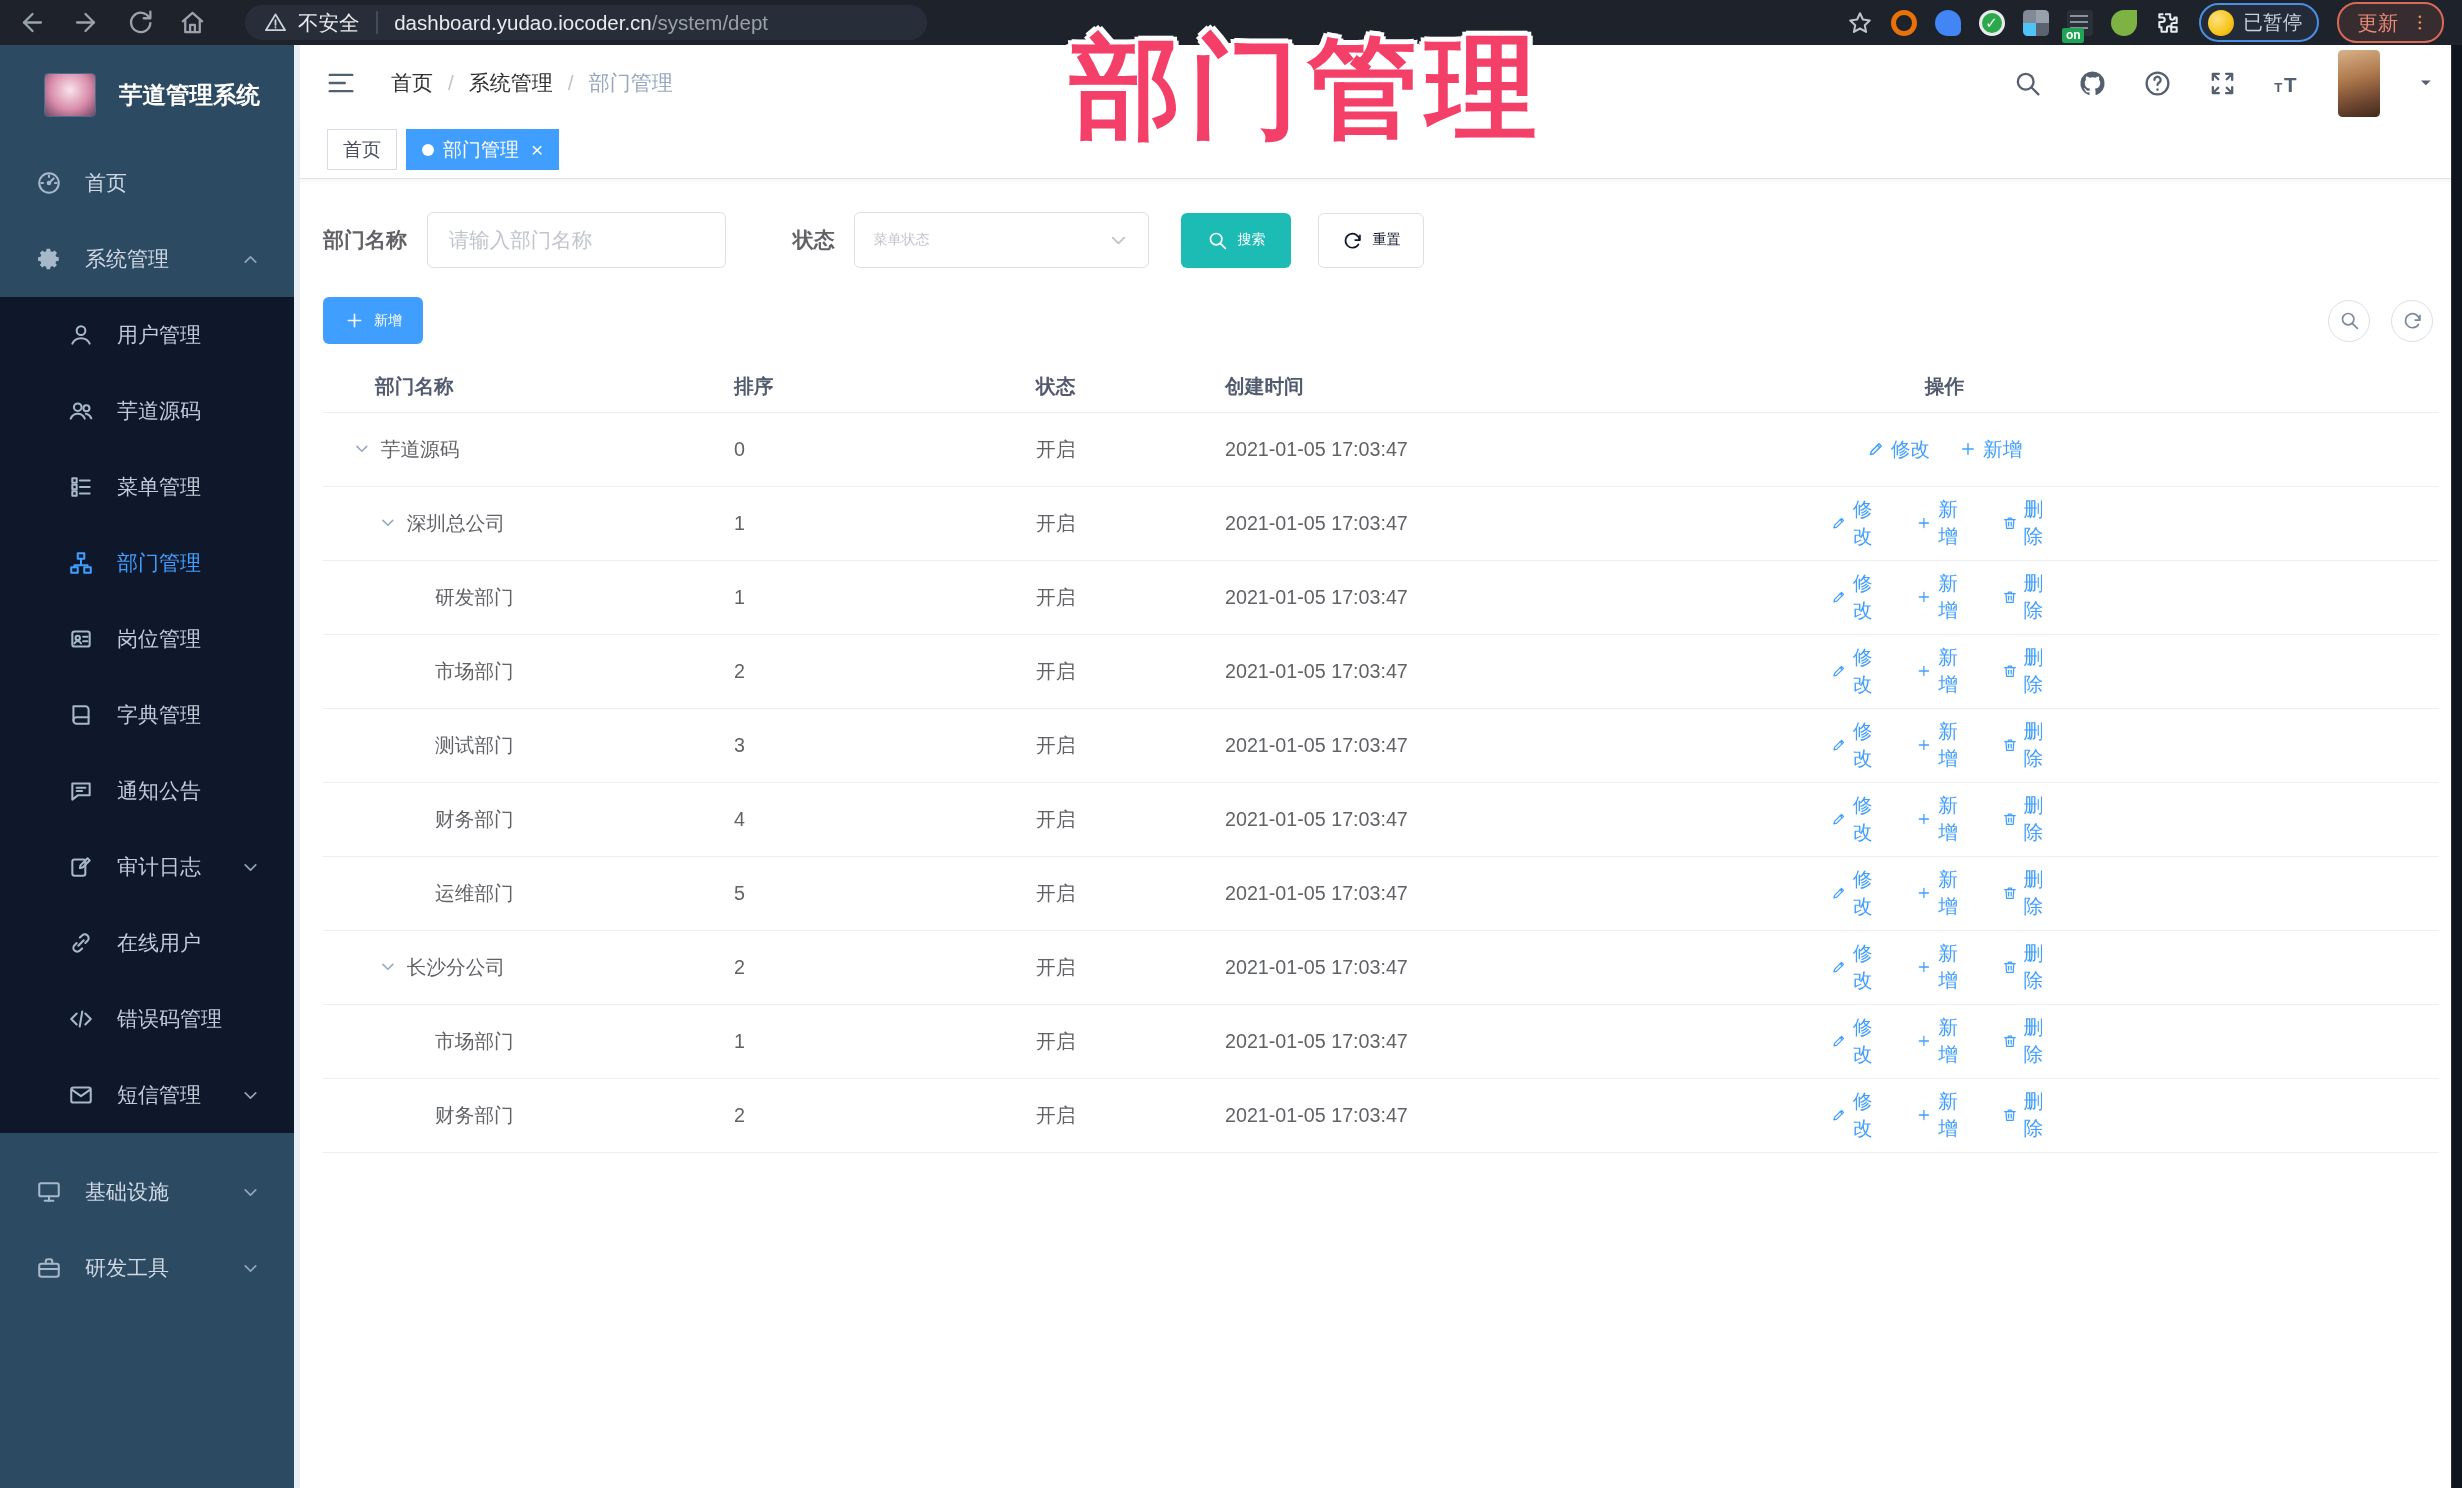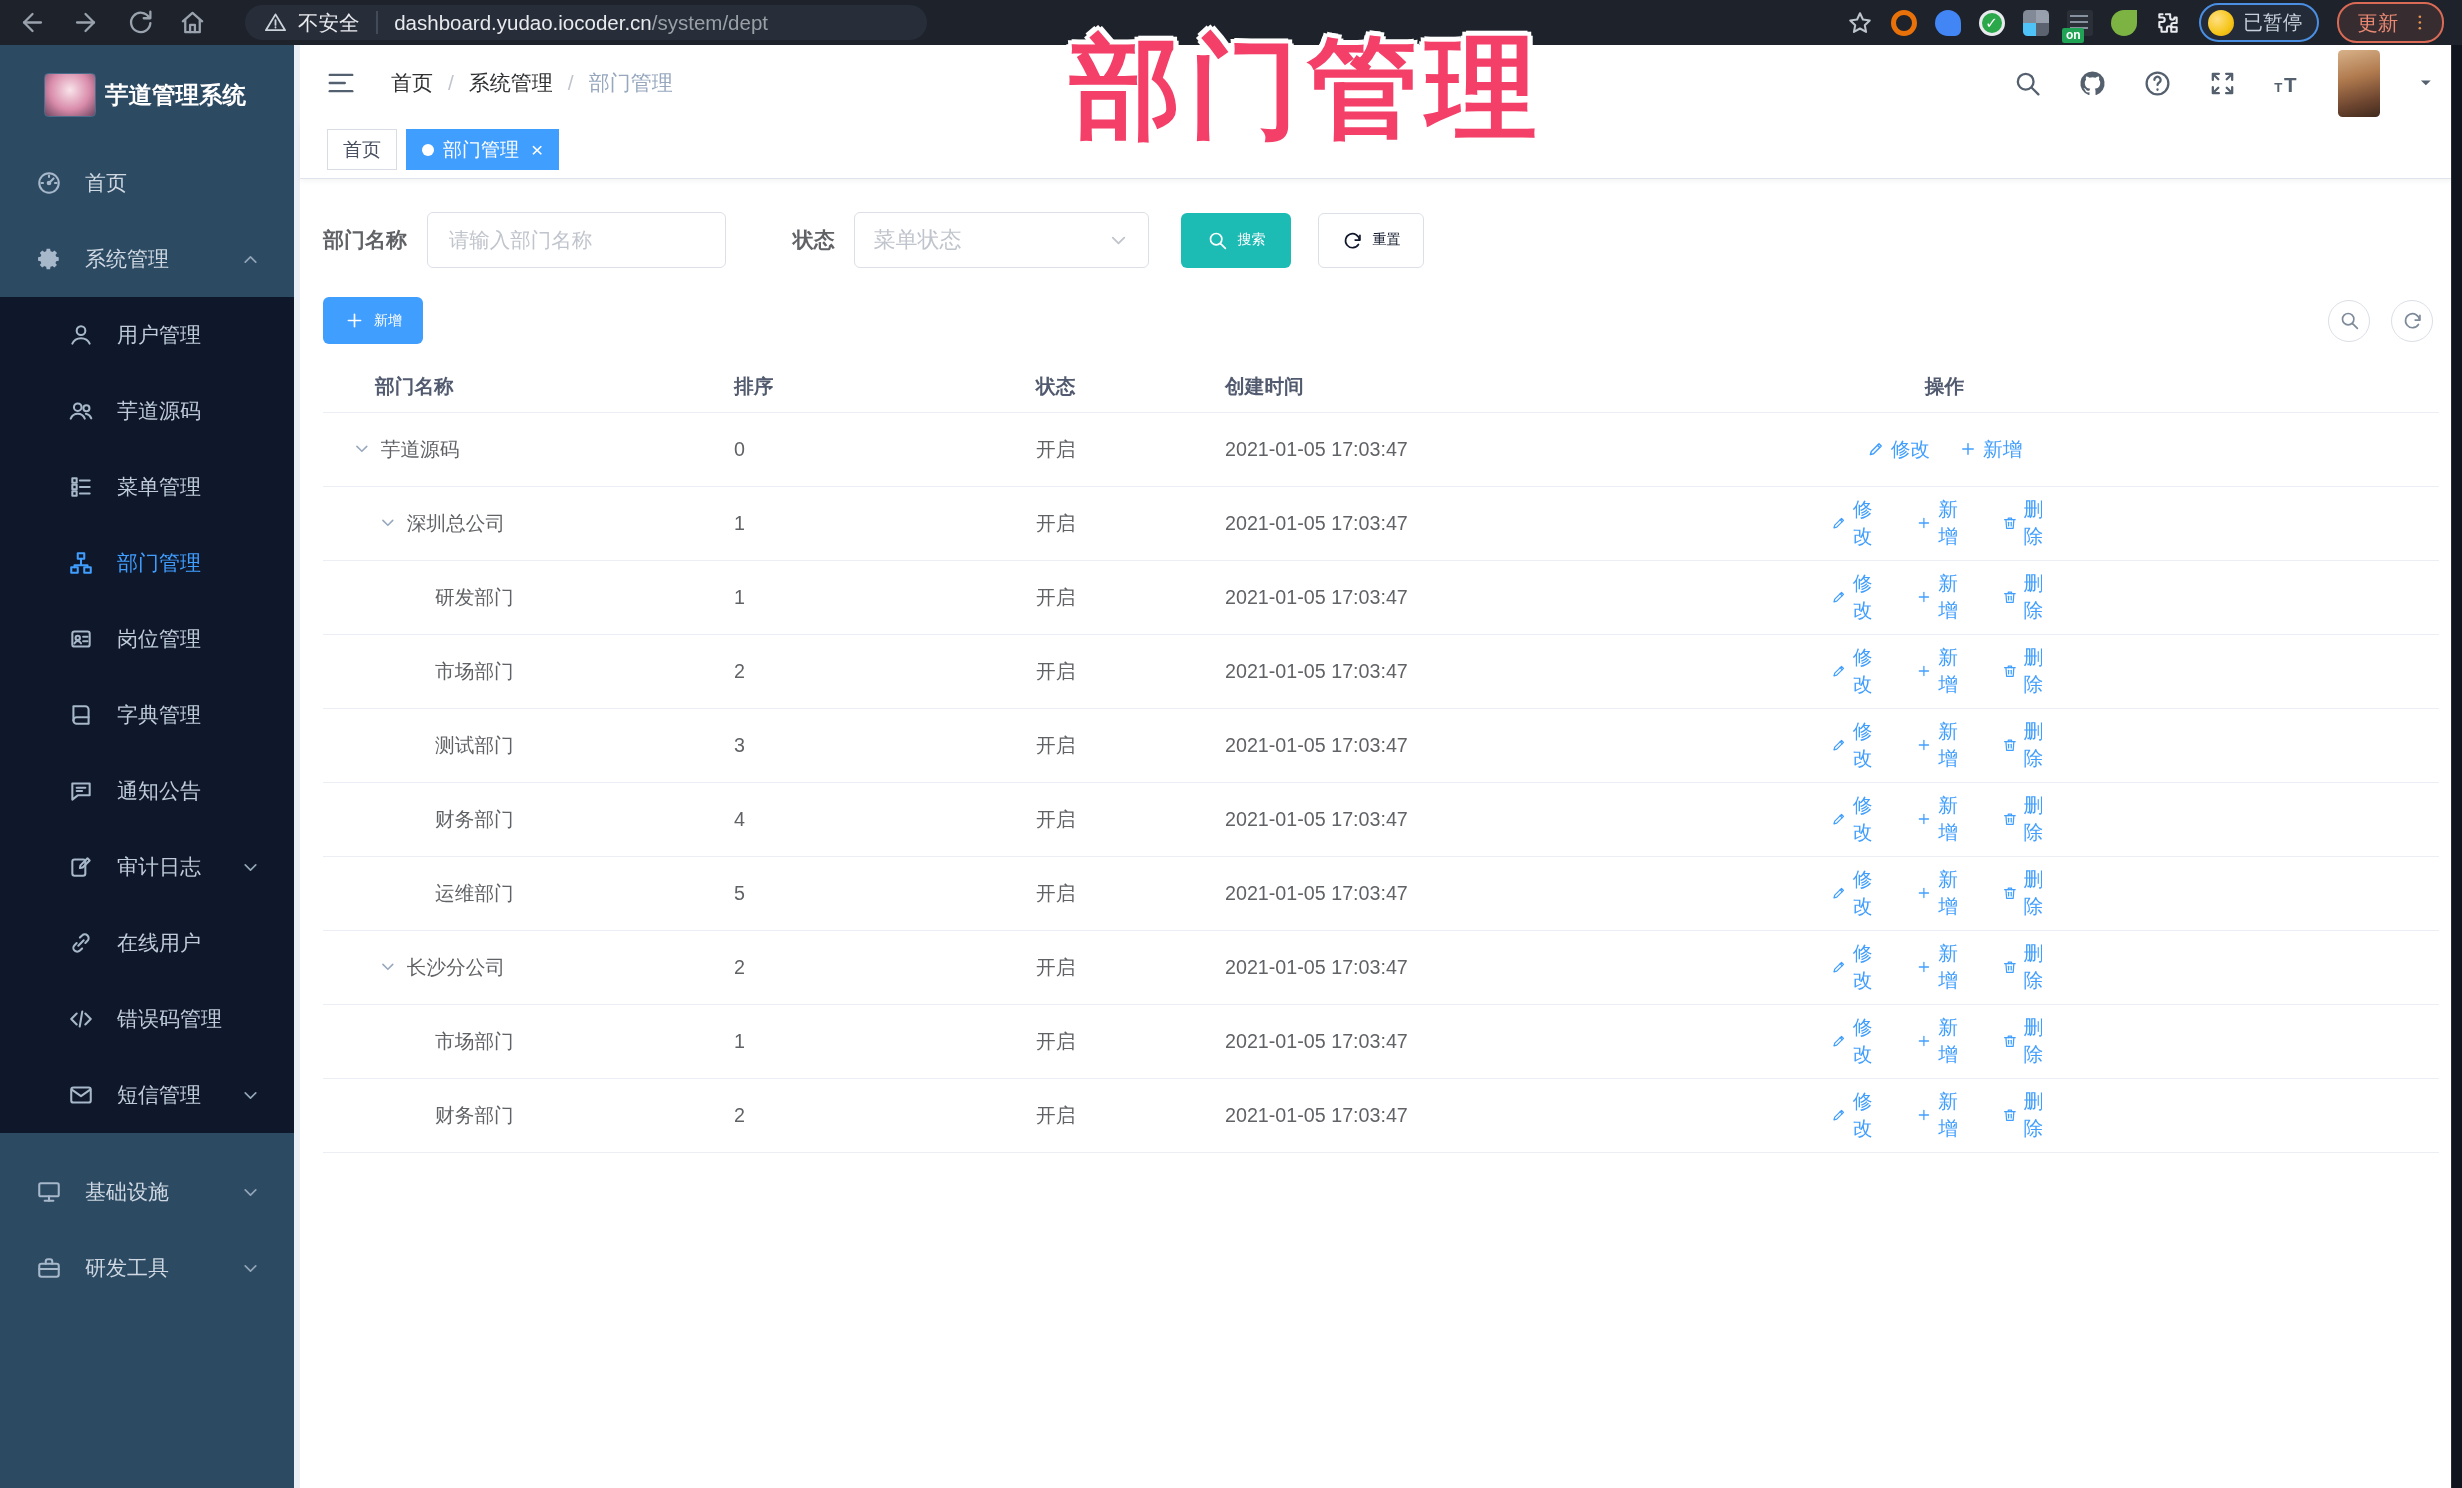--- a/index.html
+++ b/index.html
@@ -36,21 +36,21 @@
     background:#232a38; color:#c7d1dc; font-size:19.7px; padding:3.8px 15px 3.8px 7.6px; cursor:pointer; }
   .pill-paused .face { width:26px; height:26px; border-radius:50%;
     background:radial-gradient(circle at 35% 35%,#ffe082,#f5c518 60%,#d9a012); }
   .pill-update { display:flex; align-items:center; gap:12px; border:2.3px solid #d96a55; border-radius:19.7px;
     background:rgba(217,106,85,.14); color:#e98973; font-size:20.5px; padding:4.5px 12px 4.5px 18px; cursor:pointer; }
   .pill-update .kebab { width:19.7px; height:23px; color:#e8944f; }
 
   
   .app { display:flex; height:1443px; position:relative; }
   .sidebar { width:300px; flex:0 0 300px; background:#2d4a63; border-right:6px solid #e9eff5; }
-  .logo-row { height:100px; display:flex; align-items:center; padding-left:44px; gap:9px; cursor:pointer; }
+  .logo-row { height:100px; display:flex; align-items:center; padding-left:44px; gap:23px; cursor:pointer; }
   .logo-img { width:52px; height:44px; border-radius:4.5px;
     background:radial-gradient(circle at 50% 38%,#f8e3ea,#d98caa 55%,#6e4560); border:1.5px solid #4a6d8c; }
   .logo-title { font-size:23.5px; font-weight:bold; color:#fff; }
   .side-item { height:76px; display:flex; align-items:center; padding-left:36px; gap:23px;
     font-size:21px; color:#cfd8e2; position:relative; cursor:pointer; }
   .side-item .icon { width:26px; height:26px; color:#a6b8c9; }
   .side-item.lvl1 { background:#0f172a; padding-left:68px; color:#bfcbd9; }
   .side-item.active { color:#409eff; }
   .side-item.active .icon { color:#409eff; }
   .side-item .chev { position:absolute; right:33px; width:21px; height:21px; color:#93a6b8; }
@@ -82,21 +82,21 @@
   
   .content { flex:1; padding:33px 23px 2px 23px; }
   .filter-row { display:flex; align-items:center; margin-bottom:29px; }
   .f-label { font-size:21px; color:#606266; font-weight:bold; margin-right:19.7px; }
   .f-input { width:299px; height:56px; border:1.5px solid #dcdfe6; border-radius:6px; padding:0 21px;
     font-size:20.5px; color:#606266; outline:none; font-family:inherit; }
   .f-input::placeholder { color:#c0c4cc; }
   .f-label2 { margin-left:67px; }
   .f-select { width:295px; height:56px; border:1.5px solid #dcdfe6; border-radius:6px; padding:0 18px;
     display:flex; align-items:center; justify-content:space-between; cursor:pointer; }
-  .f-select .ph { font-size:22px; color:#c0c4cc; }
+  .f-select .ph { font-size:14px; color:#c0c4cc; }
   .f-select .chev { width:23px; height:23px; color:#c0c4cc; }
   .btn { display:inline-flex; align-items:center; justify-content:center; gap:9px; border-radius:6px;
     font-size:14px; cursor:pointer; border:none; font-family:inherit; }
   .btn .bicon { width:21px; height:21px; }
   .btn-search { height:55px; padding:0 26px; background:#1cbbb4; color:#fff; margin-left:32px; }
   .btn-reset { height:55px; padding:0 23px; background:#fff; border:1.5px solid #dcdfe6; color:#0f172a; margin-left:27px; }
   .toolbar-row { display:flex; align-items:center; margin-bottom:16.7px; }
   .btn-add { height:47px; padding:0 21px; background:#409eff; color:#fff; }
   .circle-btns { margin-left:auto; display:flex; gap:21px; margin-right:6px; }
   .circle-btn { width:42px; height:42px; border-radius:50%; border:1.5px solid #dcdfe6; background:#fff;

